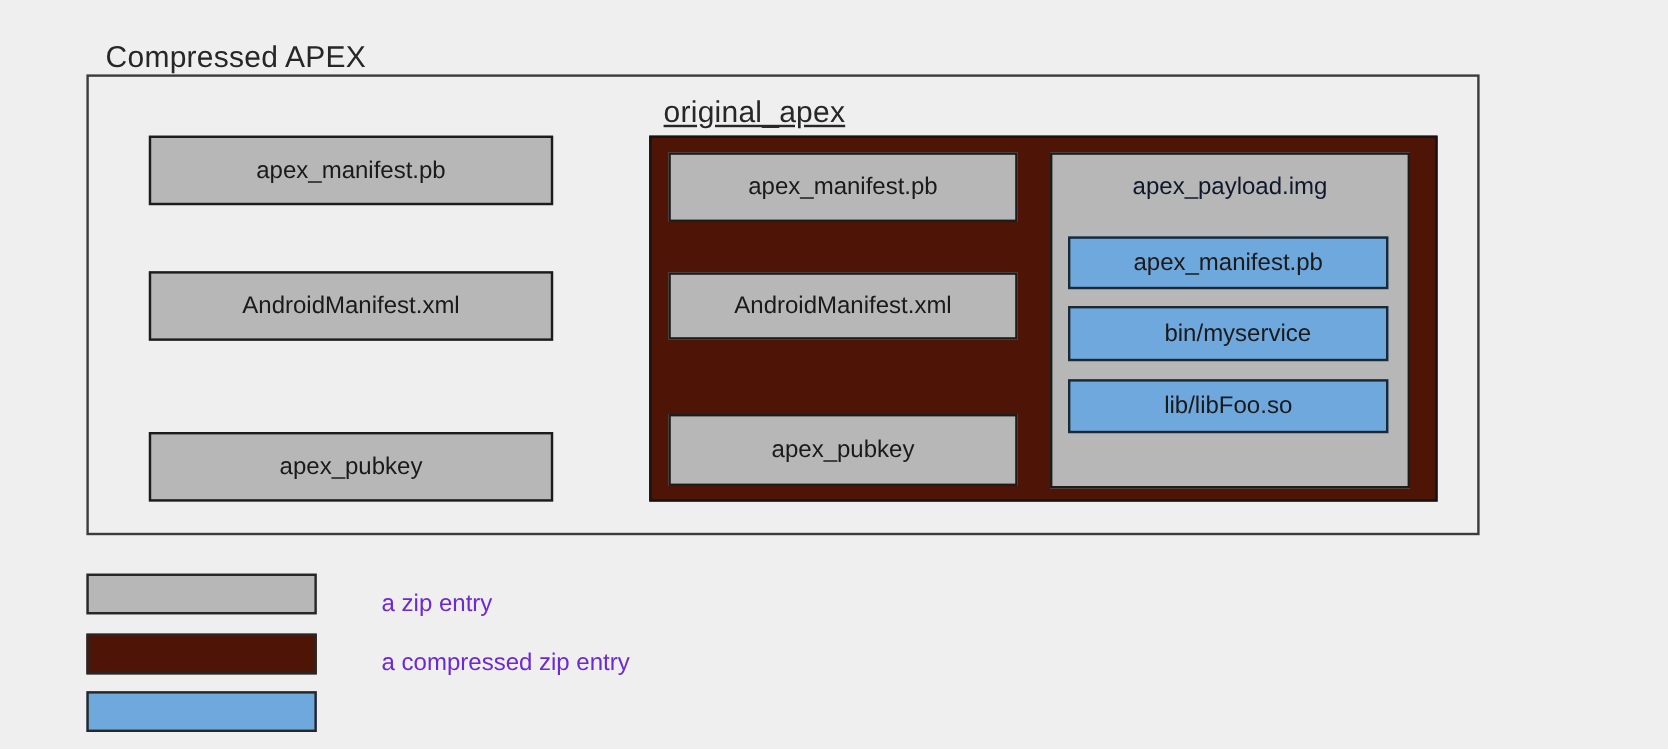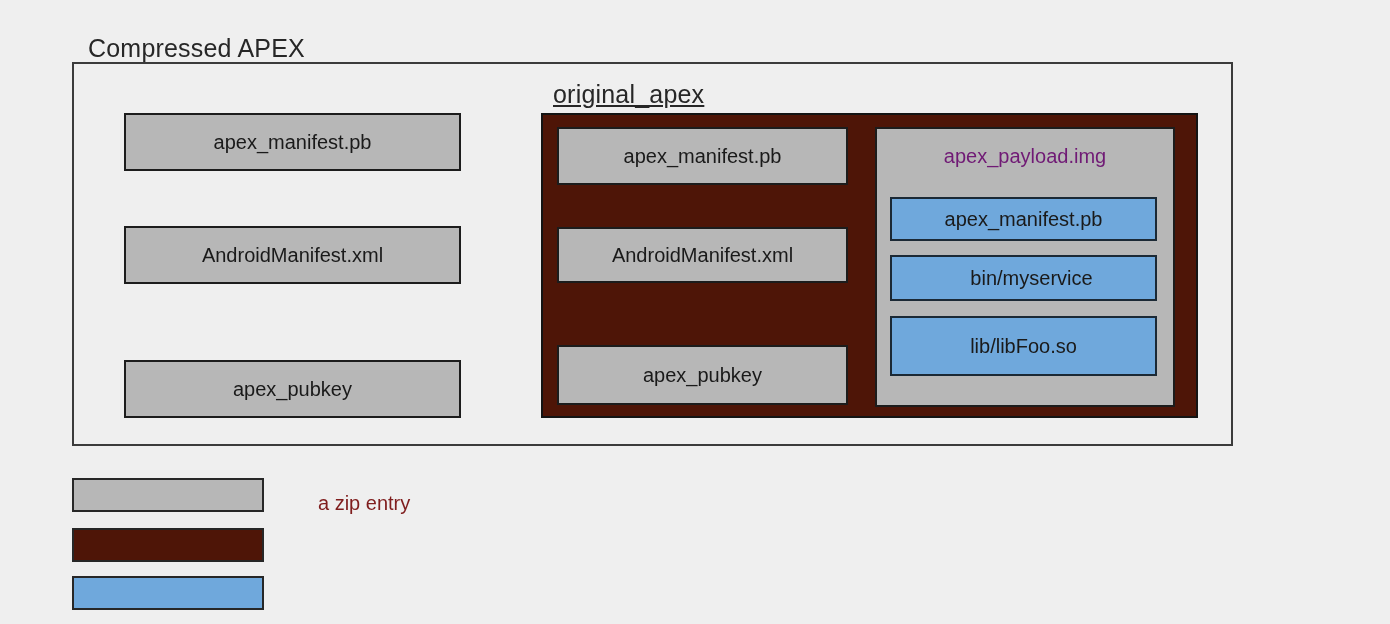--- a/index.html
+++ b/index.html
@@ -58,41 +58,41 @@
     background: #b7b7b7;
     border: 2px solid #1c1c1c;
   }
   .payload-title {
     position: absolute;
     top: 16px;
     left: 0;
     width: 100%;
     text-align: center;
     font-size: 20px;
-    color: #701a75;
+    color: #0f172a;
   }
   .blue-box {
     background: #6fa8dc;
     border: 2px solid #1b2935;
   }
   .legend-swatch {
     position: absolute;
     left: 72px;
     width: 192px;
     height: 34px;
     box-sizing: border-box;
     border: 2px solid #272727;
   }
   .swatch-gray   { background: #b7b7b7; }
   .swatch-maroon { background: #4e1507; }
   .swatch-blue   { background: #6fa8dc; }
   .legend-label {
     position: absolute;
     font-size: 20px;
-    color: #7f1d1d;
+    color: #6d28d9;
     white-space: nowrap;
   }
 </style>
 </head>
 <body>
 
 <div class="canvas">
 
   <div class="section-label" style="left:88px; top:34px;">Compressed APEX</div>
 
@@ -115,25 +115,26 @@
       <div class="box gray-box" style="left:14px; top:230px; width:291px; height:60px;">apex_pubkey</div>
 
       <div class="payload-box" style="left:332px; top:12px; width:300px; height:280px;">
 
         <div class="payload-title">apex_payload.img</div>
 
         <div class="box blue-box" style="left:13px; top:68px; width:267px; height:44px;">apex_manifest.pb</div>
 
         <div class="box blue-box" style="left:13px; top:126px; width:267px; height:46px;padding-left:16px;">bin/myservice</div>
 
-        <div class="box blue-box" style="left:13px; top:187px; width:267px; height:60px;">lib/libFoo.so</div>
+        <div class="box blue-box" style="left:13px; top:187px; width:267px; height:45px;">lib/libFoo.so</div>
       </div>
     </div>
   </div>
 
   <div class="legend-swatch swatch-gray" style="top:478px;"></div>
   <div class="legend-label" style="left:318px; top:492px;">a zip entry</div>
 
   <div class="legend-swatch swatch-maroon" style="top:528px;"></div>
+  <div class="legend-label" style="left:318px; top:541px;">a compressed zip entry</div>
 
   <div class="legend-swatch swatch-blue" style="top:576px;"></div>
 
 </div>
 
 </body></html>

